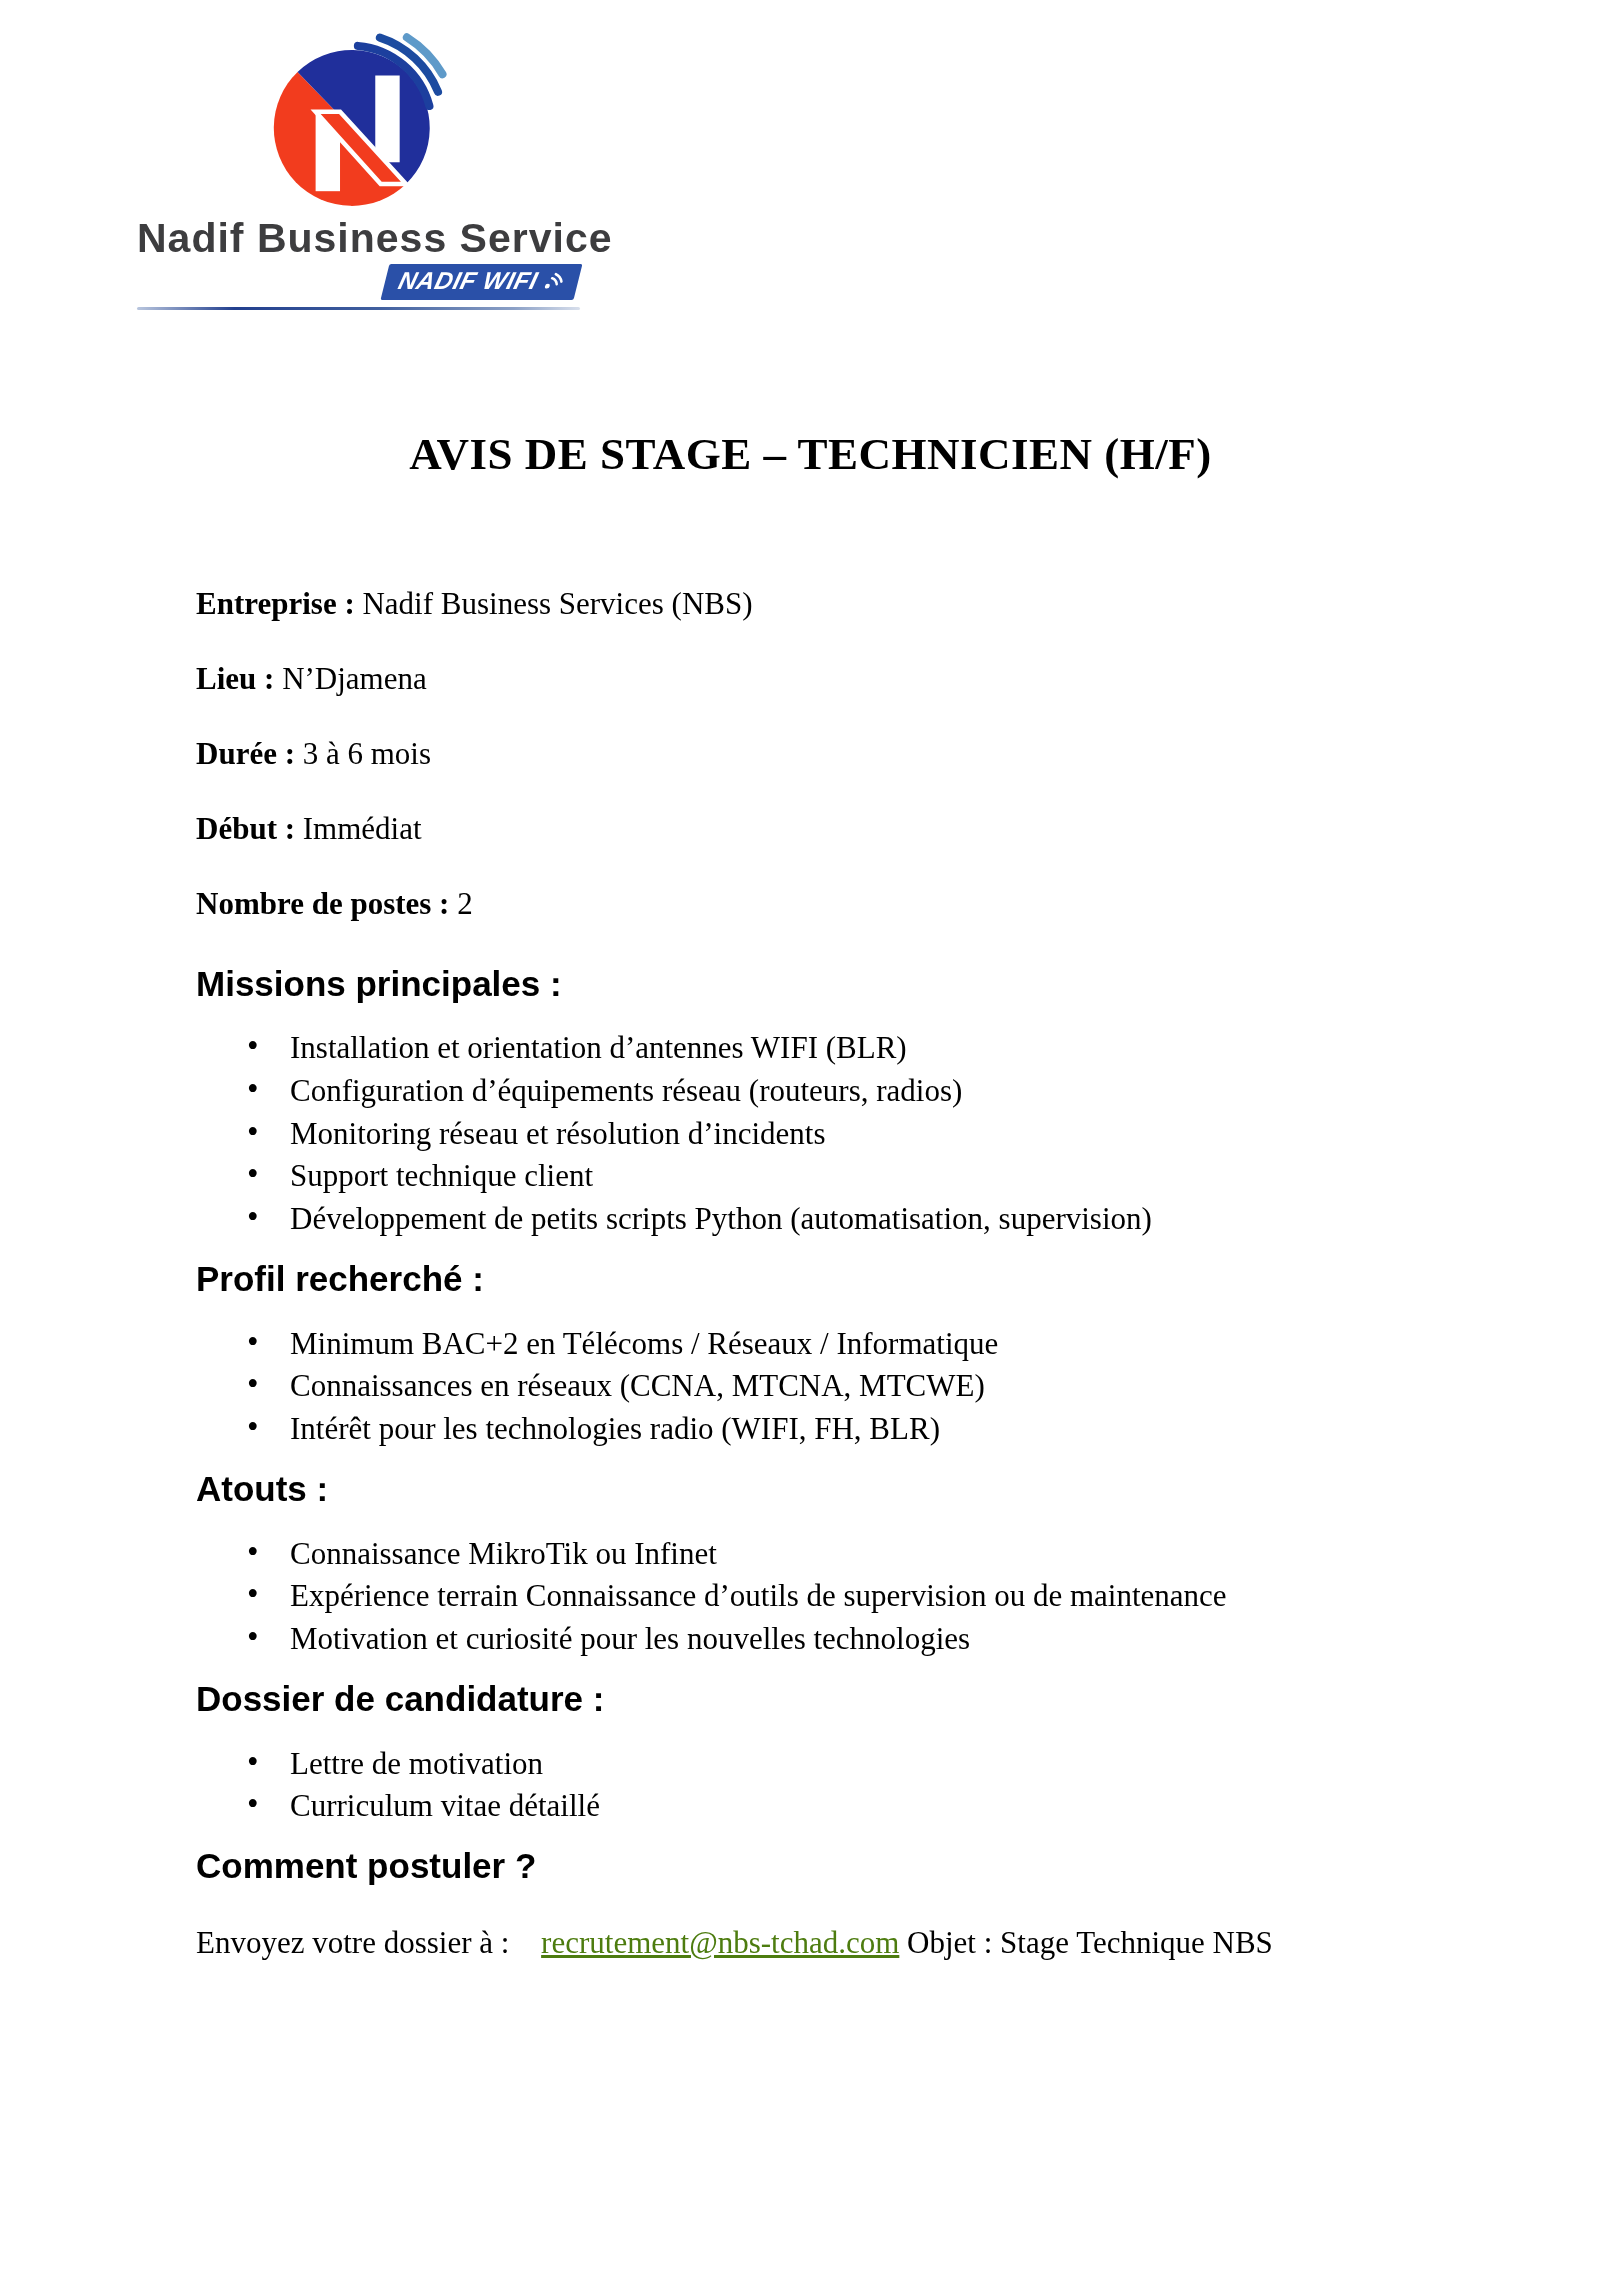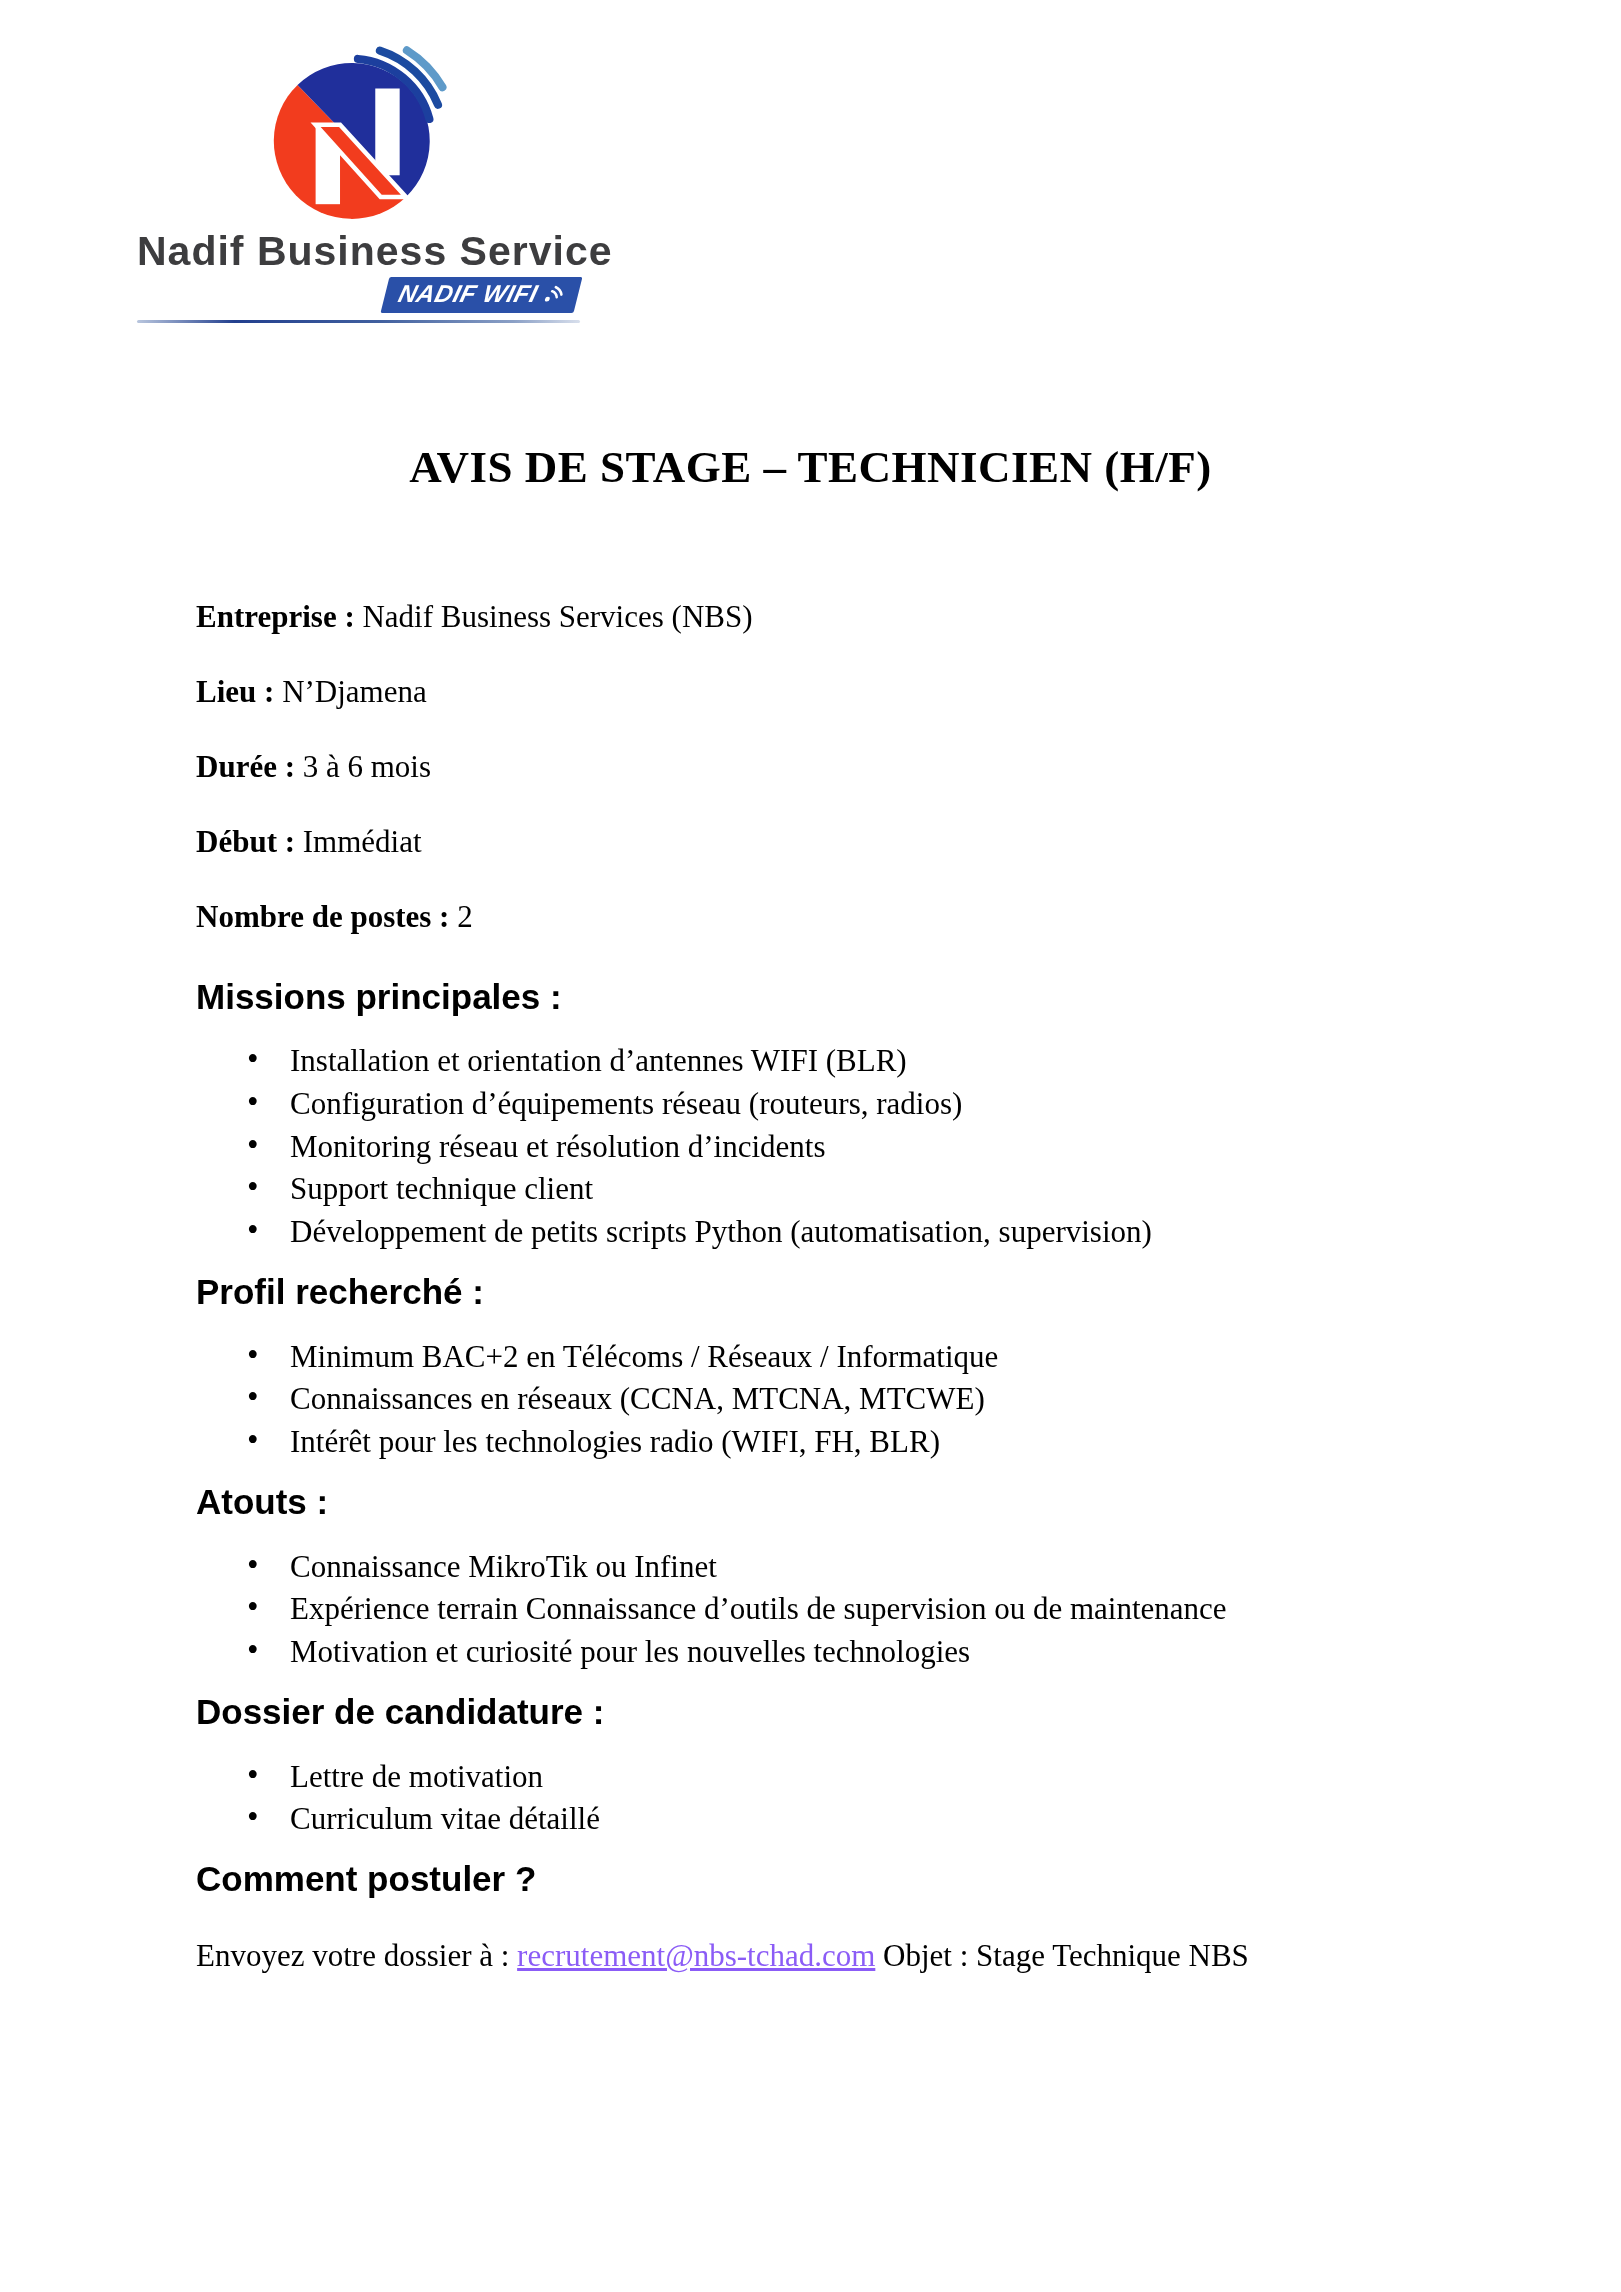--- a/index.html
+++ b/index.html
@@ -3,21 +3,21 @@
 <meta charset="utf-8">
 <style>
   html, body { margin: 0; padding: 0; background: #ffffff; }
   .page {
     position: relative;
     width: 1621px;
     height: 1991px;
     margin: 0 auto;
     background: #ffffff;
     box-sizing: border-box;
-    padding-top: 45px;
+    padding-top: 32px;
     font-family: "Liberation Serif", "DejaVu Serif", serif;
     color: #000000;
     overflow: hidden;
   }
 
   
   .logo-block {
     margin-left: 137px;
     width: 443px;
     text-align: center;
@@ -201,17 +201,17 @@
     </ul>
 
     <h2 class="section-heading">Dossier de candidature :</h2>
     <ul class="bullet-list">
       <li>Lettre de motivation</li>
       <li>Curriculum vitae détaillé</li>
     </ul>
 
     <h2 class="section-heading">Comment postuler ?</h2>
 
-    <p class="apply-line"><span>Envoyez votre dossier à : </span><a class="email-link" style="color: #8b5cf6;">recrutement@nbs-tchad.com</a><span> Objet : Stage Technique NBS</span></p>
+    <p class="apply-line"><span>Envoyez votre dossier à : </span><a class="email-link" style="color: #4d7c0f; margin-left: 24px;">recrutement@nbs-tchad.com</a><span> Objet : Stage Technique NBS</span></p>
 
   </div>
 </div>
 
 
 </body></html>

